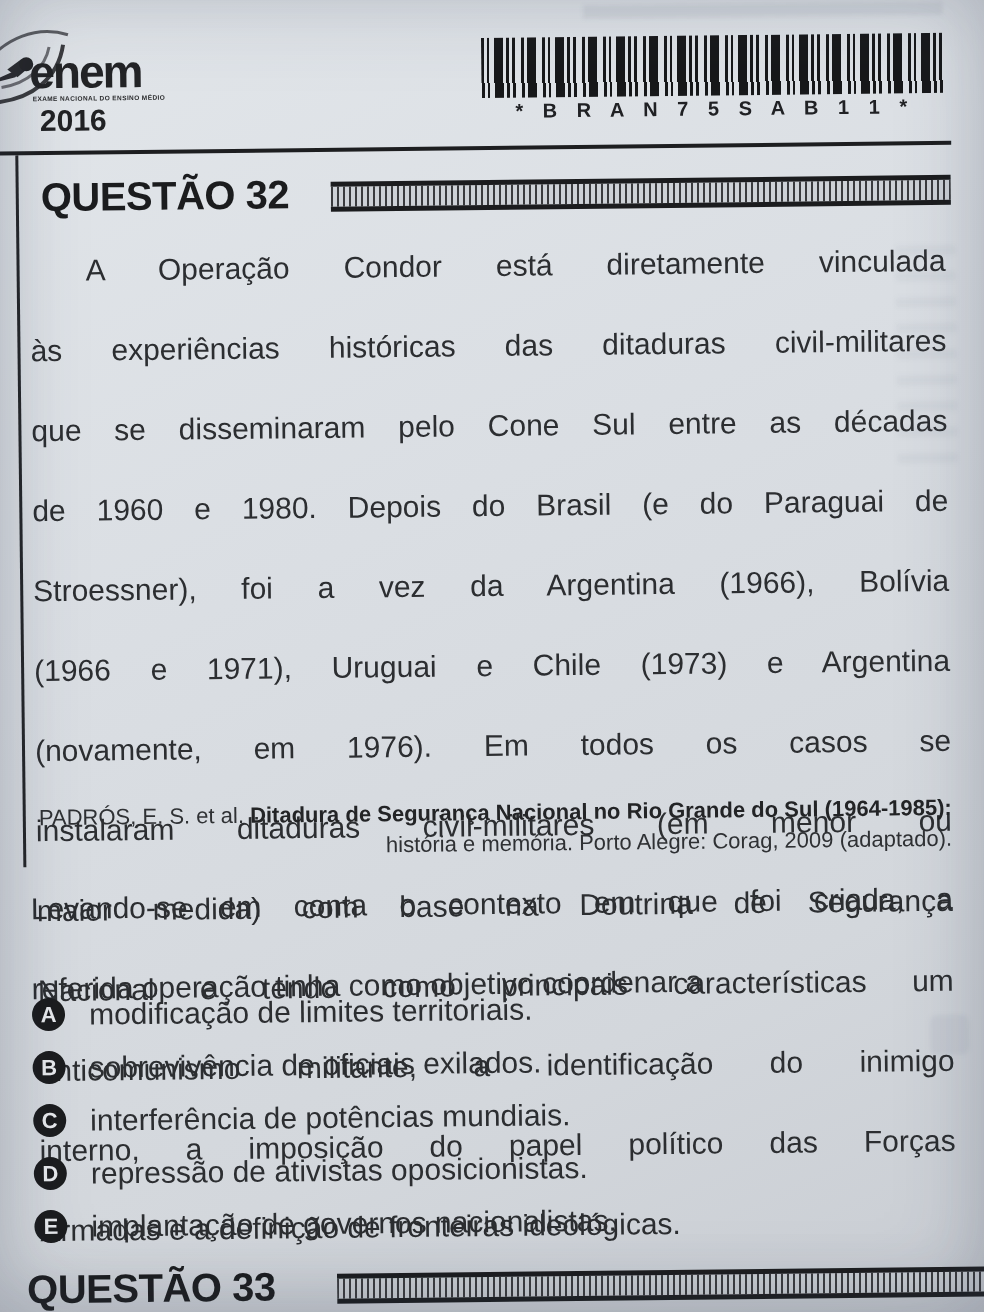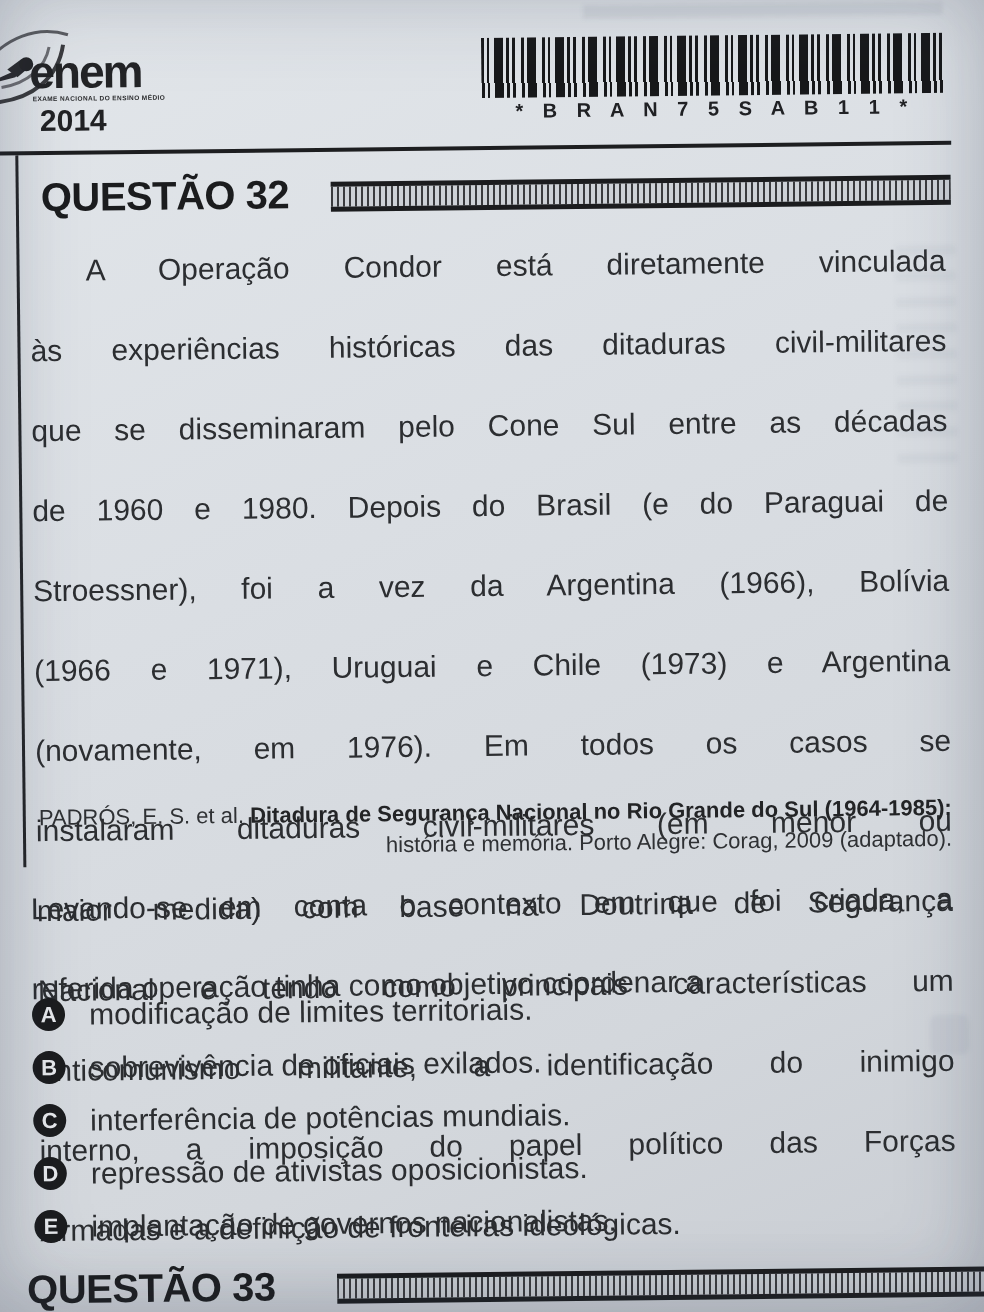--- a/index.html
+++ b/index.html
@@ -68,21 +68,21 @@
       <svg class="logo-swoosh" width="120" height="120" viewBox="0 0 120 120">
         <path d="M18 78 L50 64 L60 58 L52 70 Z" fill="#2a2b2e"></path>
         <path d="M44 62 L58 52 L66 60 L54 70 Z" fill="#2a2b2e"></path>
         <path d="M30 95 C70 92 95 70 100 38" stroke="#3a3b3e" stroke-width="4" fill="none"></path>
         <path d="M20 60 C40 30 75 18 105 28" stroke="#3a3b3e" stroke-width="3" fill="none" opacity=".8"></path>
         <path d="M38 80 C65 76 82 60 86 40" stroke="#3a3b3e" stroke-width="3" fill="none" opacity=".7"></path>
         <circle cx="63" cy="57" r="7" fill="#232427"></circle>
       </svg>
       <div class="logo-enem">enem</div>
       <div class="logo-sub">EXAME NACIONAL DO ENSINO MÉDIO</div>
-      <div class="logo-year">2014</div>
+      <div class="logo-year">2016</div>
 
       <div class="barcode">
         <div class="barcode-bars"></div>
         <div class="barcode-label">* B R A N 7 5 S A B 1 1 *</div>
       </div>
     </div>
 
     <div class="rule-top"></div>
     <div class="vline"></div>
 

